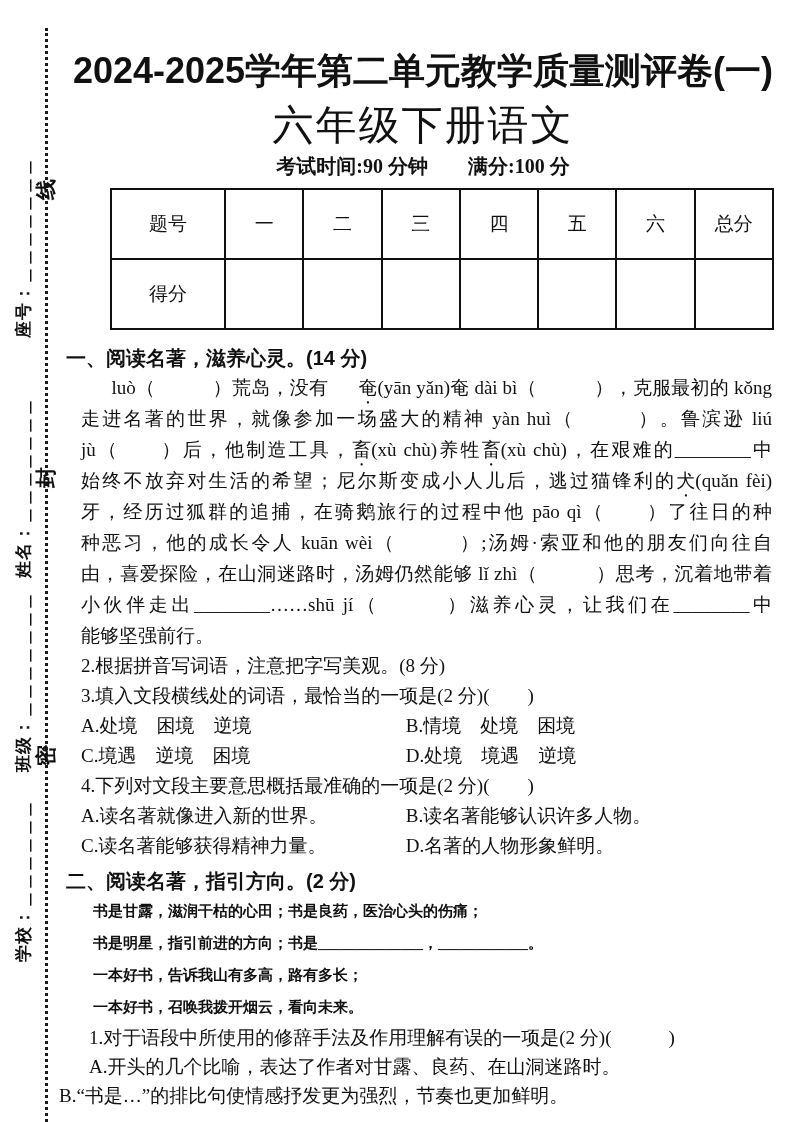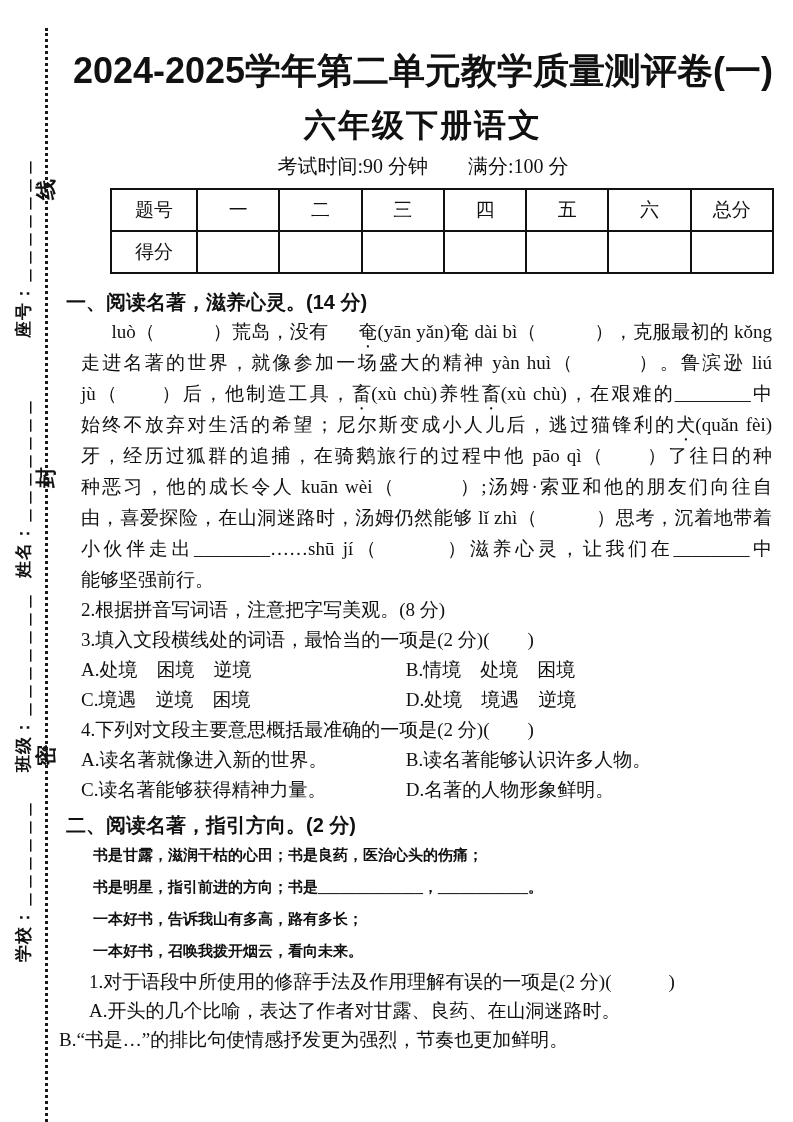--- a/index.html
+++ b/index.html
@@ -31,34 +31,34 @@
   
   .content{position:absolute;left:66px;top:0;width:714px;}
   .title{
     margin-top:48px;text-align:center;
     font-family:"Liberation Sans","DejaVu Sans",sans-serif;
     font-weight:900;font-size:36px;line-height:46px;letter-spacing:0px;
   }
   .subtitle{
     margin-top:10px;text-align:center;
     font-family:"Liberation Sans","DejaVu Sans",sans-serif;
-    font-weight:700;font-size:32px;line-height:42px;letter-spacing:2px;
+    font-weight:400;font-size:41px;line-height:42px;letter-spacing:2px;
   }
   .exam-info{
     margin-top:8px;text-align:center;
-    font-weight:normal;font-size:20px;line-height:24px;
+    font-weight:bold;font-size:20px;line-height:24px;
   }
   table.score{
     border-collapse:collapse;table-layout:fixed;
     margin:10px 0 0 44px;width:664px;
     font-family:"Liberation Sans","DejaVu Sans",sans-serif;
     font-size:19px;
   }
   table.score td{
-    border:2px solid #111;text-align:center;height:40px;padding:0;
+    border:2px solid #111;text-align:center;height:40px;padding:14px;
   }
   table.score td.first{width:84px;}
   .sec-heading{
     margin-top:14px;
     font-family:"Liberation Sans","DejaVu Sans",sans-serif;
     font-weight:bold;font-size:20px;line-height:28px;
   }
   .passage{margin-left:15px;width:691px;font-size:19px;line-height:31px;}
   .passage .pline{text-align:justify;text-align-last:justify;}
   .passage .pline:first-child{text-indent:1.6em;}

